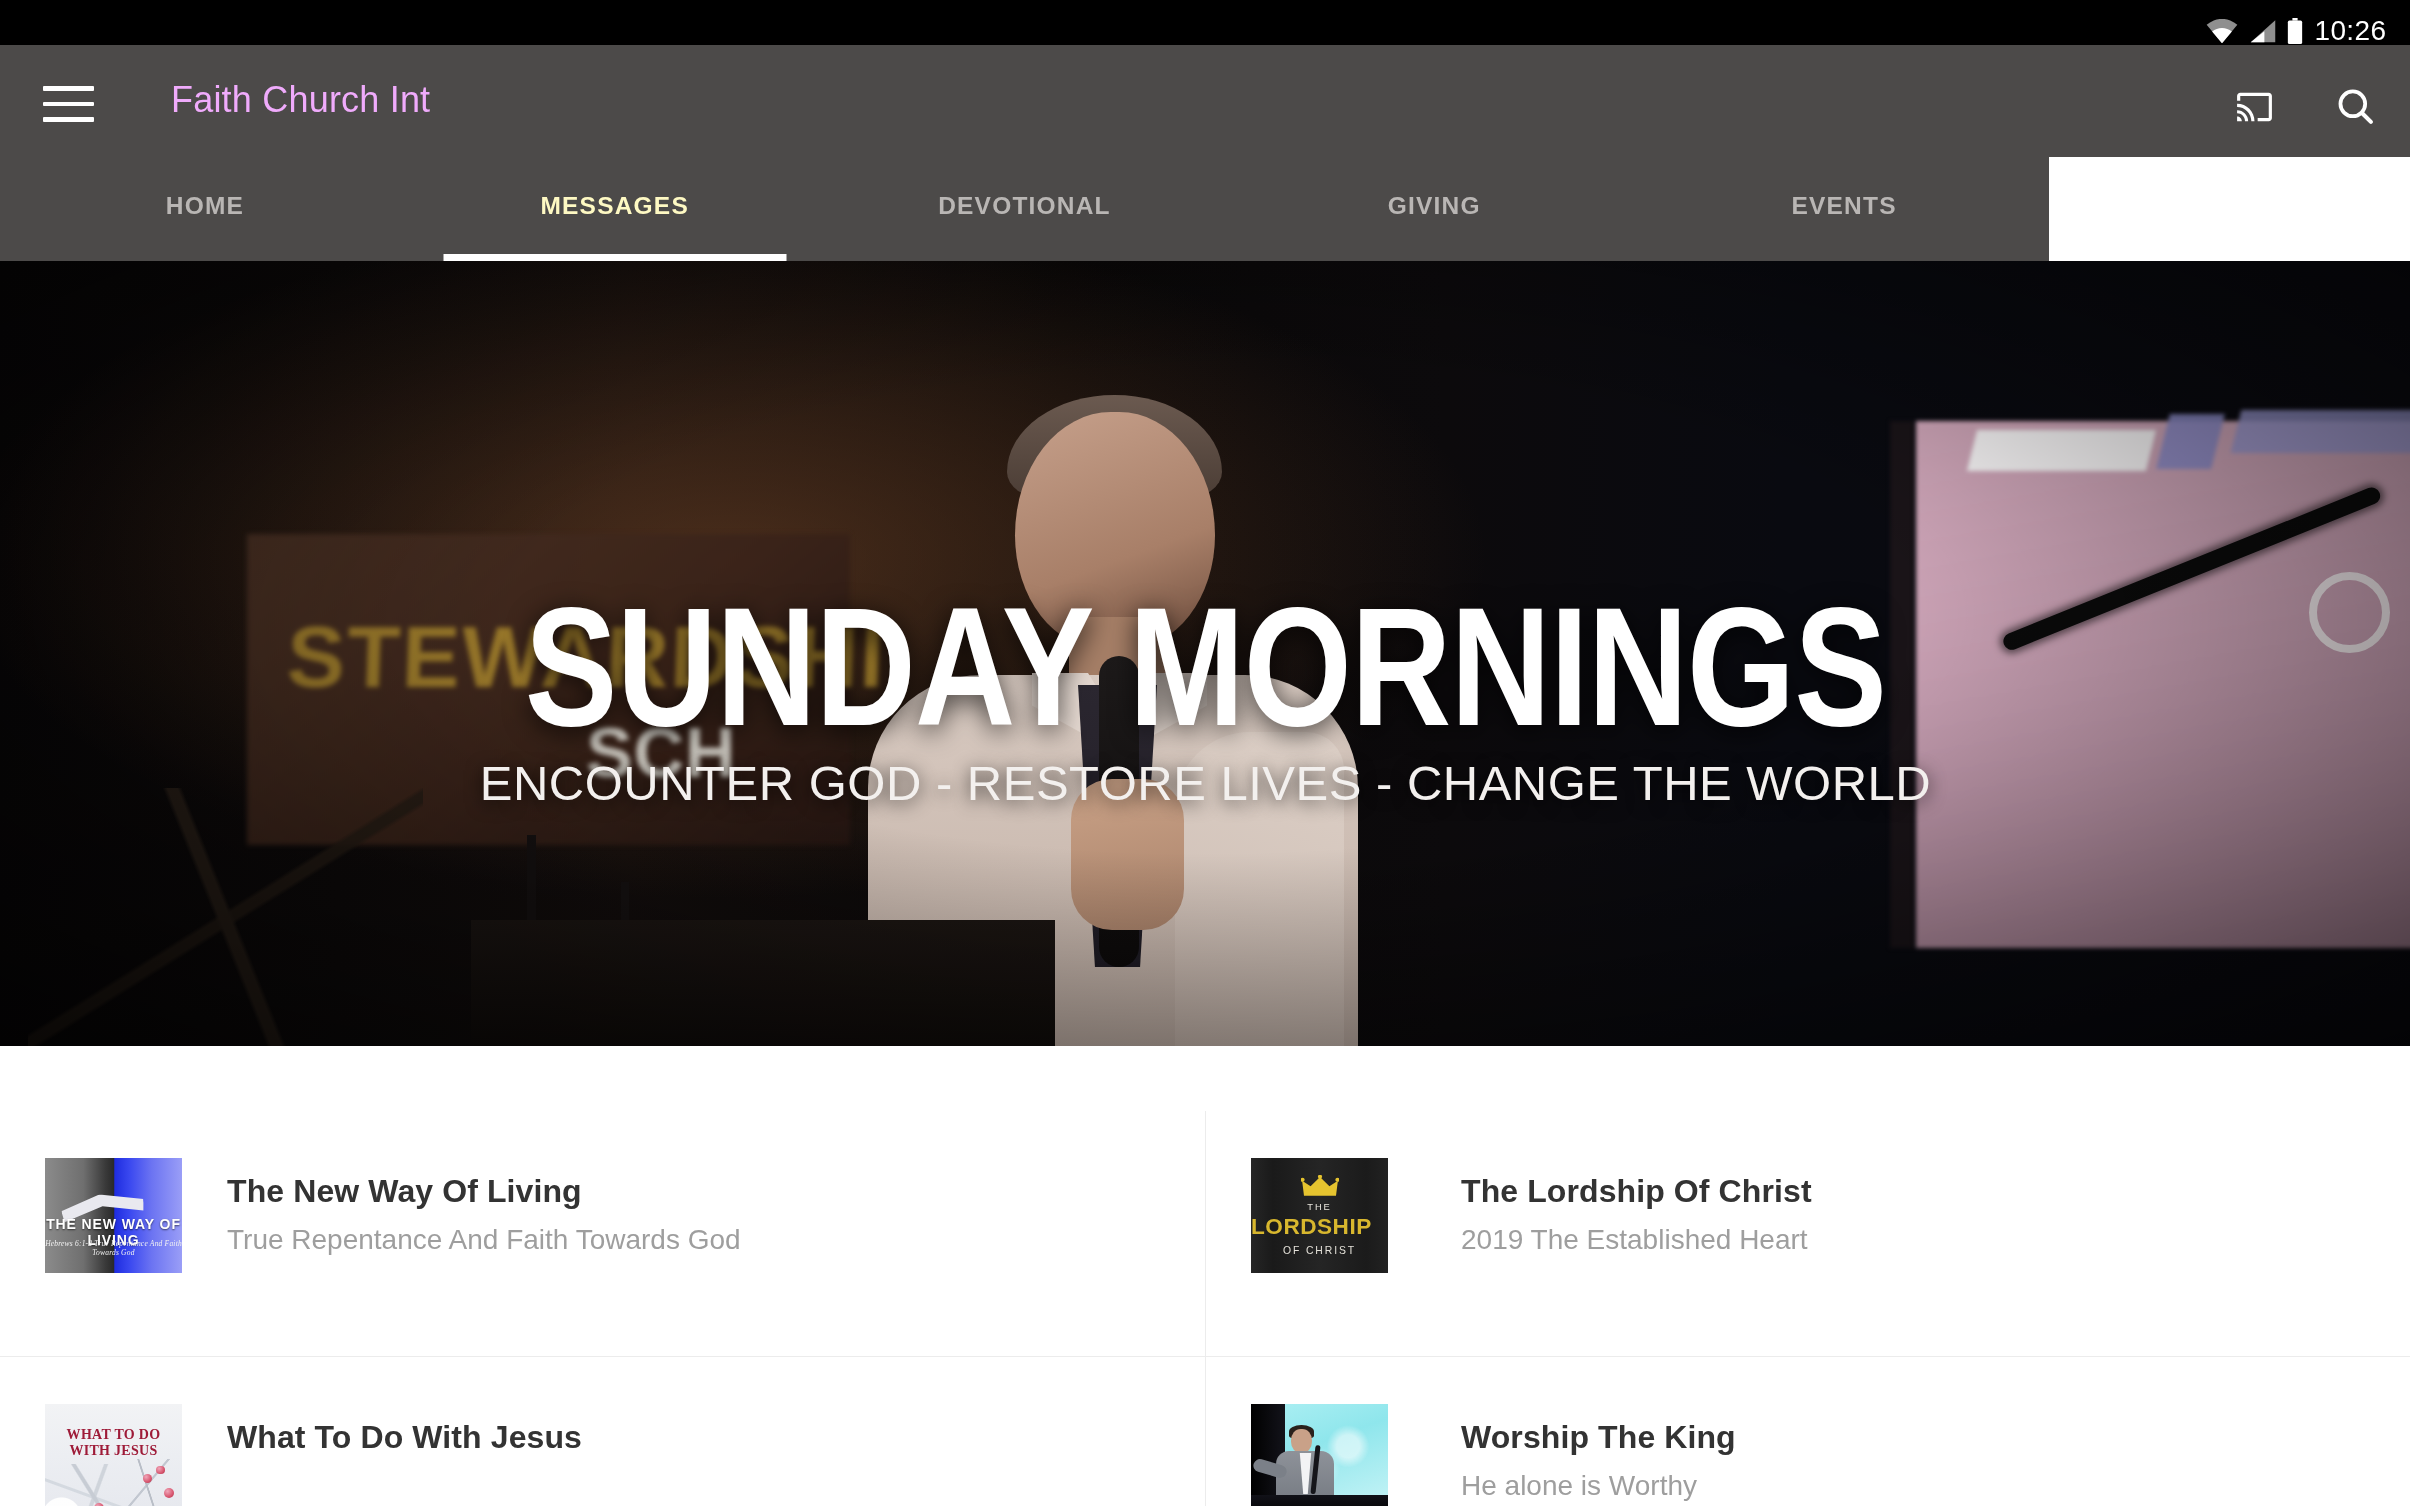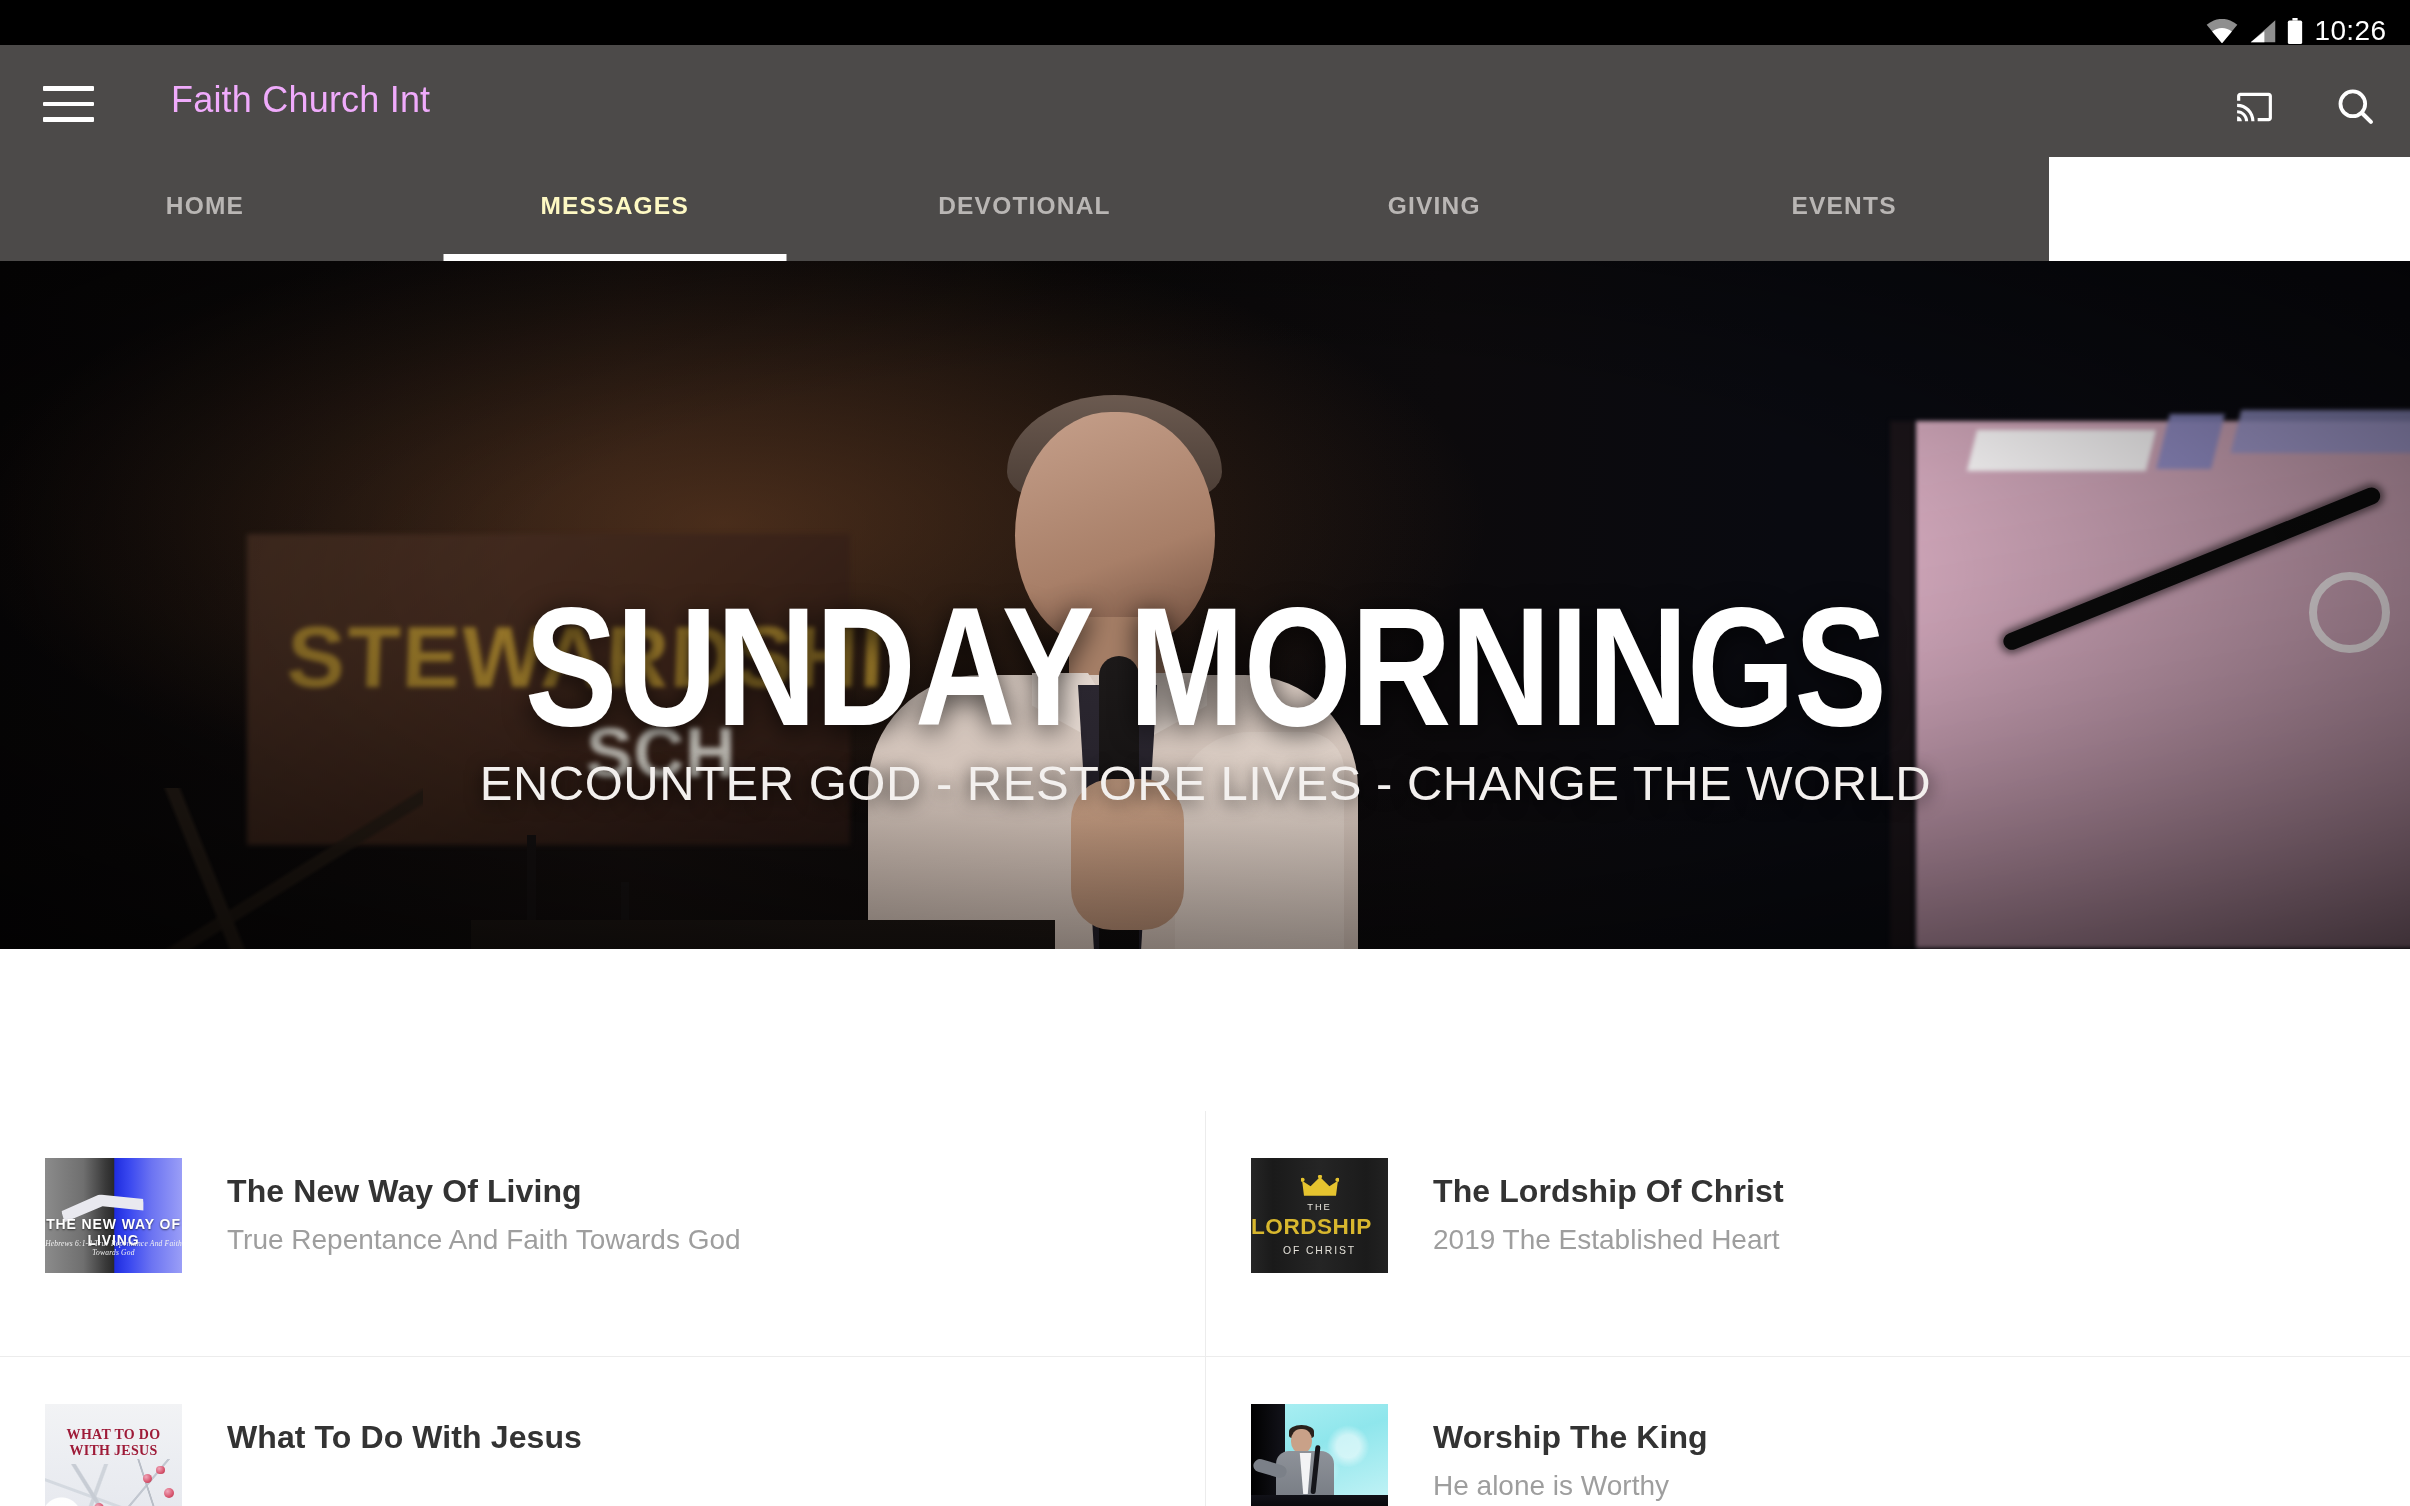--- a/index.html
+++ b/index.html
@@ -59,21 +59,21 @@
   }
   .tab.active span{ color:#fef9c3; }
   .tab.active::after{
     content:""; position:absolute; bottom:0; left:50%;
     transform:translateX(-50%);
     width:343px; height:7.5px; background:#ffffff;
   }
 
   
   .hero{
-    position:absolute; left:0; top:261px; width:2411px; height:688px;
+    position:absolute; left:0; top:261px; width:2411px; height:785px;
     overflow:hidden; background:#14532d; cursor:pointer;
   }
   
   .hero-bg{
     position:absolute; inset:0;
     background:
       radial-gradient(ellipse 44% 60% at 30% 38%, rgba(120,72,40,.55) 0%, rgba(40,22,12,0) 72%),
       linear-gradient(90deg,#080607 0%,#0d0a0a 14%,#120d0c 26%,#0a0808 44%,#0c0a0c 60%,#090a10 74%,#0a0a10 100%);
   }
   
@@ -219,21 +219,21 @@
     background:#fff;
   }
   .row{ position:absolute; left:0; width:2411px; display:flex; }
   .row.r1{ top:0; height:245px; }
   .row.r2{ top:245px; height:181px; }
   .cell{
     width:1205px; height:100%; position:relative;
     display:flex; align-items:flex-start; cursor:pointer;
     padding-left:45px; padding-top:47px;
   }
-  .cell.right-col{ border-left:0.9px solid #ececec; }
+  .cell.right-col{ border-left:0.9px solid #ececec;gap:28px; }
   .row.r2 .cell{ border-top:0.9px solid #ececec; }
   .thumb{
     width:137px; height:115px; flex:0 0 137px;
     position:relative; overflow:hidden; background:#222;
   }
   .row.r2 .thumb{ height:115px; }
   .cell-text{ padding-left:45px; padding-top:15px; }
   .cell-title{
     font-size:32px; font-weight:700; color:#333333;
     letter-spacing:0.1px; line-height:1.15;

